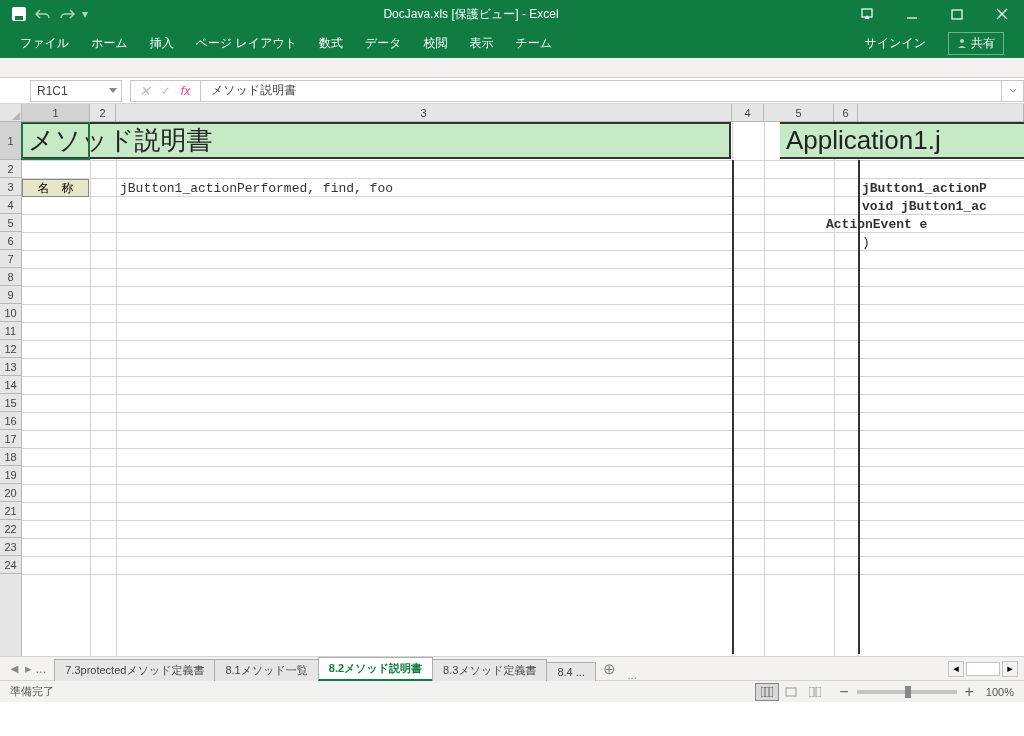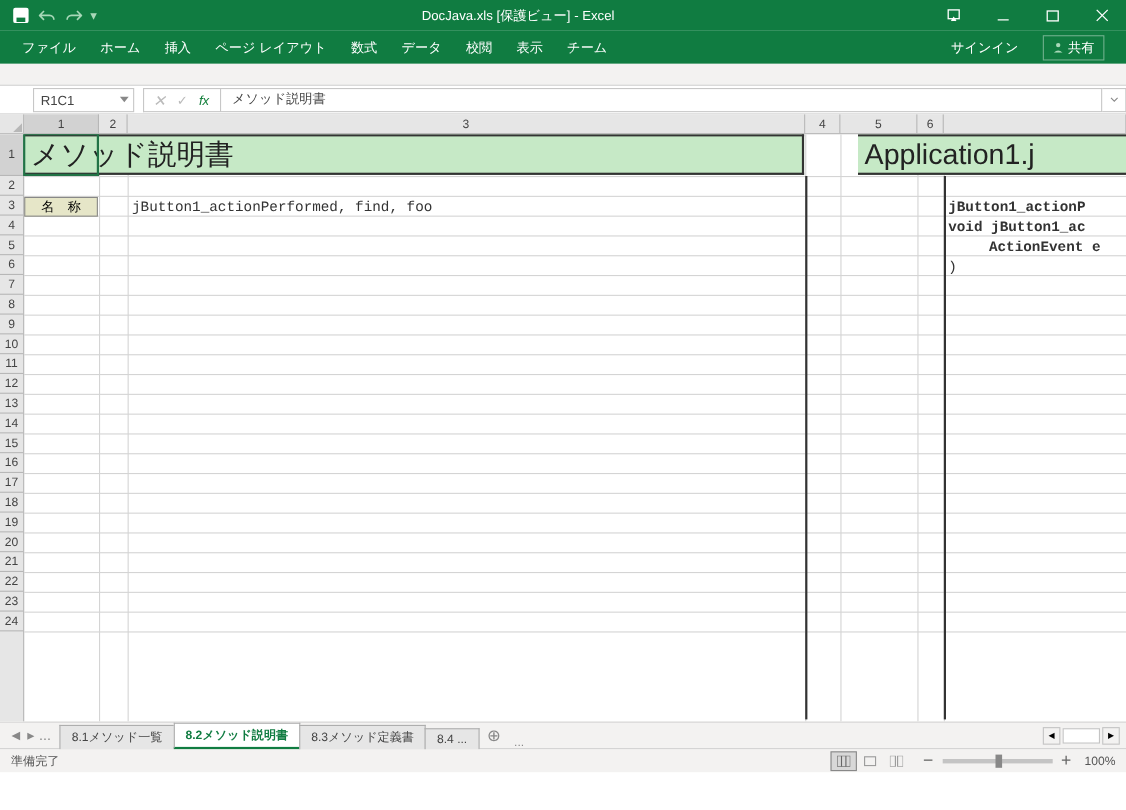--- a/index.html
+++ b/index.html
@@ -23,21 +23,21 @@
   .share-btn{border:1px solid rgba(255,255,255,0.4);padding:2px 8px;display:flex;align-items:center;gap:4px;justify-content:center;}
 
   .collapsedribbon {height:20px;background:#f3f2f1;border-bottom:1px solid #d4d4d4;}
 
   .formulabar { height: 26px; display:flex; align-items:center; border-bottom:1px solid #d4d4d4; font-size:12px; color:#444;padding-left:24px;}
   .namebox { width:92px; height:22px; border:1px solid #c7c7c7; margin:0 8px 0 6px; padding:0 6px; display:flex; align-items:center; background:#fff; position:relative;}
   .namebox::after{content:"";position:absolute;right:4px;border-left:4px solid transparent;border-right:4px solid transparent;border-top:5px solid #888;}
   .fx-btns{display:flex;gap:10px;align-items:center;width:70px;border:1px solid #c7c7c7;border-right:none;height:22px;padding:0 8px;}
   .fx-cancel{color:#bbb;font-style:italic;font-size:14px;}
   .fx-check{color:#bbb;}
-  .fx-label{font-style:italic;color:#15803d;}
+  .fx-label{font-style:italic;color:#ec4899;}
   .formula-input{flex:1;height:22px;border:1px solid #c7c7c7;padding:0 10px;display:flex;align-items:center;background:#fff;}
   .formula-expand{width:22px;height:22px;border:1px solid #c7c7c7;border-left:none;display:flex;align-items:center;justify-content:center;}
   .formula-expand svg{stroke:#888;fill:#888;}
 
   .grid-area{height:552px;display:flex;flex-direction:column;position:relative;}
   .col-headers{display:flex;height:18px;font-size:11px;background:#e6e6e6;border-bottom:1px solid #b7b7b7;}
   .corner{width:22px;border-right:1px solid #b7b7b7;background:#e6e6e6;position:relative;}
   .corner::after{content:"";position:absolute;right:1px;bottom:1px;width:0;height:0;border-left:8px solid transparent;border-bottom:8px solid #b7b7b7;}
   .ch{border-right:1px solid #b7b7b7;display:flex;align-items:center;justify-content:center;color:#444;}
   .ch.active{background:#d2d2d2;}
@@ -254,33 +254,34 @@
 
       <div class="banner banner1">メソッド説明書</div>
       <div class="banner banner2">Application1.j</div>
 
       <div class="active-cell-border"></div>
 
       <div class="label-cell">名　称</div>
       <div class="cell-text" style="top:59px;left:98px">jButton1_actionPerformed, find, foo</div>
       <div class="cell-text" style="top:59px;left:840px;font-weight:bold">jButton1_actionP</div>
       <div class="cell-text" style="top:77px;left:840px;font-weight:bold">void jButton1_ac</div>
-      <div class="cell-text" style="top:95px;left:877px;font-weight:bold"> ActionEvent e</div>
+      <div class="cell-text" style="top:95px;left:804px;font-weight:bold"> ActionEvent e</div>
       <div class="cell-text" style="top:113px;left:840px">)</div>
     </div>
   </div>
 </div>
 
 <div class="sheetbar">
   <div class="sheet-nav">
     <span>◄</span>
     <span>▸</span>
     <span>...</span>
   </div>
   <div class="sheet-tabs">
+    <div class="stab">7.3protectedメソッド定義書</div>
     <div class="stab">8.1メソッド一覧</div>
     <div class="stab active">8.2メソッド説明書</div>
     <div class="stab">8.3メソッド定義書</div>
     <div class="stab">8.4 ...</div>
     <span class="stab-add">⊕</span>
     <span style="padding:0 4px;color:#888">...</span>
   </div>
   <div class="sheet-spacer"></div>
   <div class="sheet-scroll">
     <div class="sheet-scroll-btn">◂</div>

